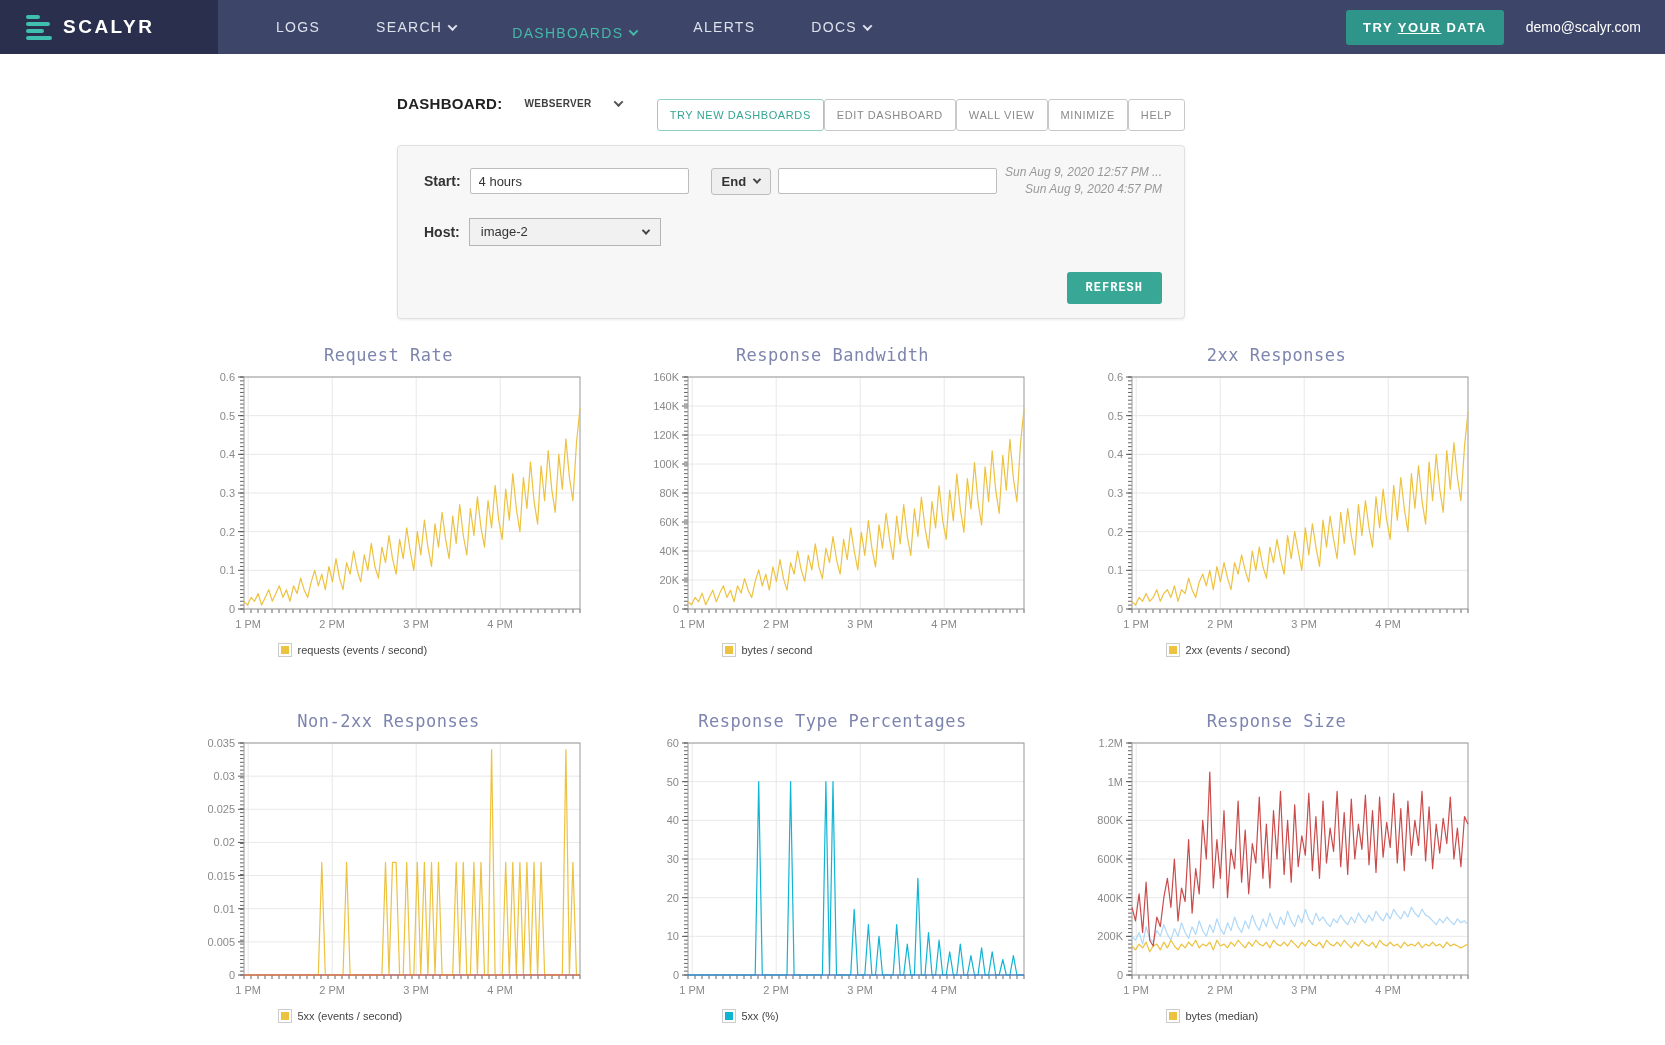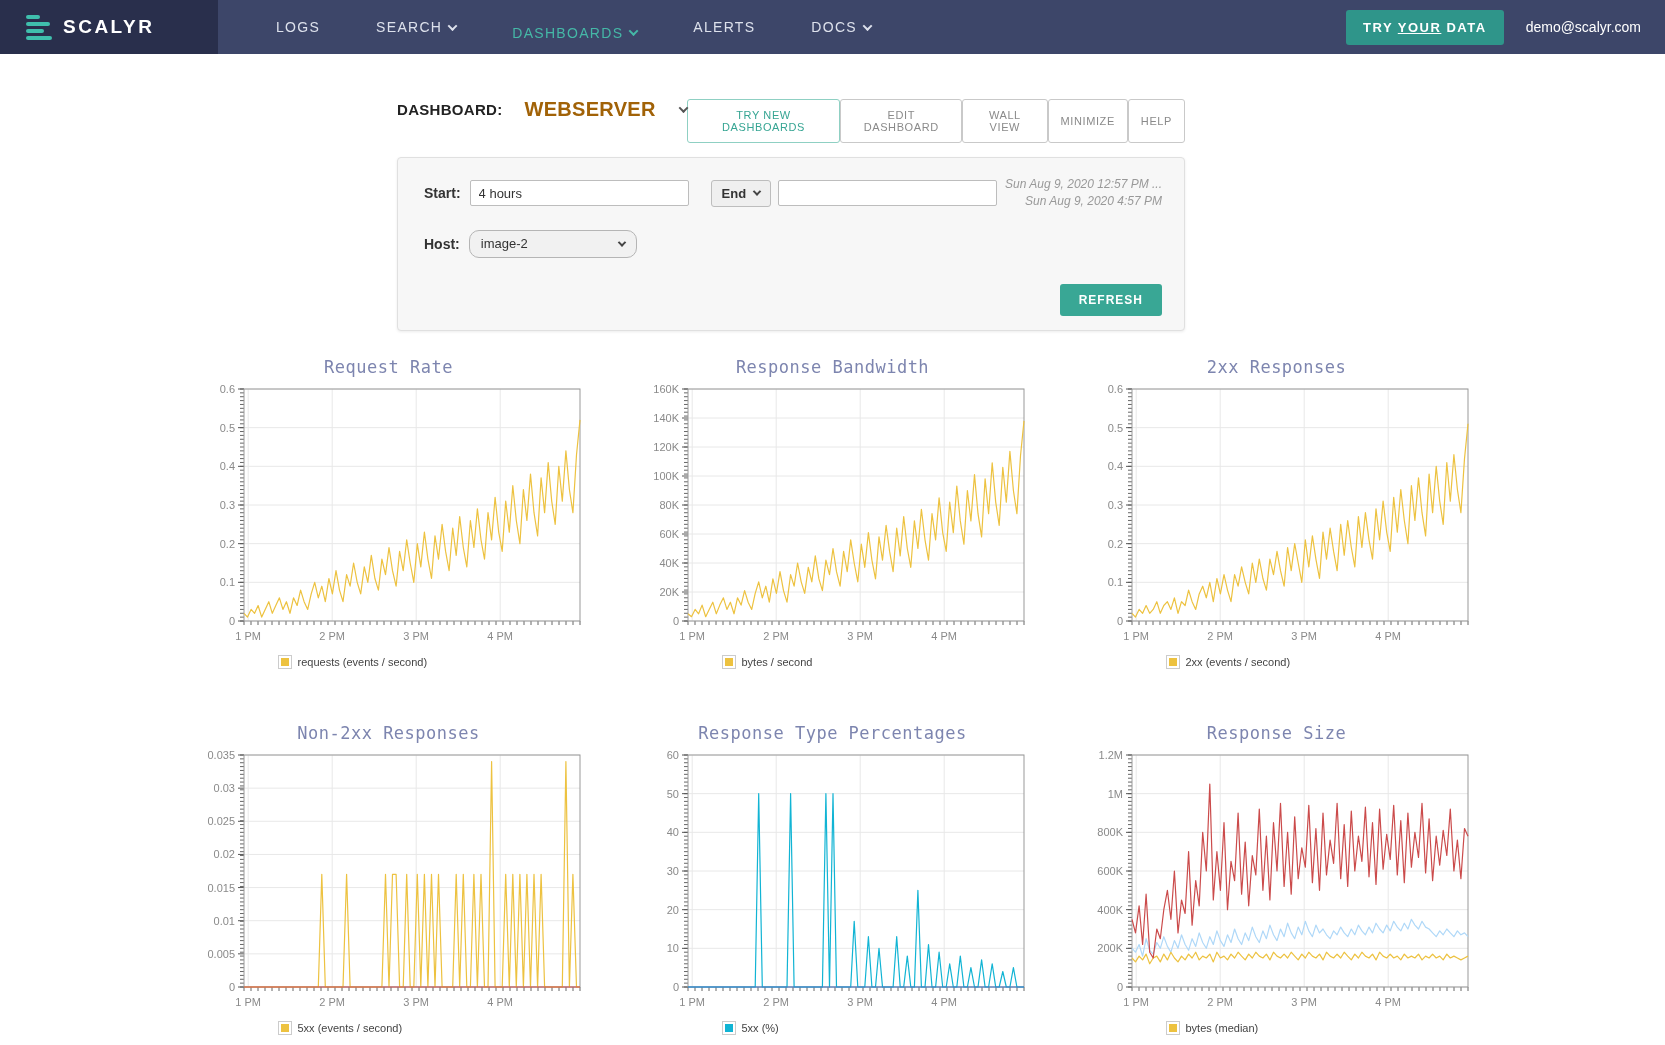--- a/index.html
+++ b/index.html
@@ -44,21 +44,21 @@
     font-family: "Liberation Sans", sans-serif;
   }
   .try-btn .ul { text-decoration: underline; }
   .account { color: #fff; font-size: 14px; margin: 0 24px 0 22px; cursor: pointer; }
 
   
   .dash-wrap { width: 788px; margin: 22px 0 0 397px; }
   .dash-header { display: flex; align-items: center; }
   .dash-select { display: flex; align-items: center; gap: 22px; cursor: pointer; }
   .dash-select .lbl { font-size: 15px; font-weight: bold; color: #222; letter-spacing: 0.3px; }
-  .dash-select .val { font-size: 20px; font-weight: bold; color: #a16207; letter-spacing: 0.3px; }
+  .dash-select .val { font-size: 10px; font-weight: bold; color: #404040; letter-spacing: 0.3px; }
   .dash-select .chev { color: #555; margin-left: 2px; }
   .dash-buttons { margin-left: auto; display: flex; gap: 0; margin-top: 23px; }
   .hbtn {
     background: #fff; border: 1px solid #c9c9c9; border-radius: 3px; color: #8a8a8a;
     font-size: 11px; letter-spacing: 0.6px; padding: 9px 12px; cursor: pointer;
     font-family: "Liberation Sans", sans-serif;
   }
   .hbtn.accent { color: #36a593; border-color: #8fd0c3; }
 
   
@@ -79,30 +79,30 @@
     margin-left: 22px; margin-right: 7px;
     background: #efefef; border: 1px solid #bdbdbd; border-radius: 3px;
     font-size: 13px; font-weight: bold; color: #333; padding: 5px 10px;
     display: inline-flex; align-items: center; gap: 8px; cursor: pointer;
     font-family: "Liberation Sans", sans-serif;
   }
   .end-btn .chev { color: #444; width: 6px; height: 6px; }
   .date-range { margin-left: auto; text-align: right; font-style: italic; color: #999; font-size: 12px; line-height: 1.45; }
   .frow2 { display: flex; align-items: center; margin-top: 19px; }
   .host-select {
-    width: 168px; height: 28px; background: #f1f1f1; border: 1px solid #b5b5b5;
-    border-radius: 10px; display: inline-flex; align-items: center; justify-content: space-between;
+    width: 192px; height: 28px; background: #f1f1f1; border: 1px solid #b5b5b5;
+    border-radius: 0; display: inline-flex; align-items: center; justify-content: space-between;
     padding: 0 11px; font-size: 13px; color: #333; cursor: pointer;
   }
   .host-select .chev { color: #444; width: 6px; height: 6px; }
   .factions { display: flex; justify-content: flex-end; margin-top: 26px; }
   .refresh-btn {
     background: #39a795; color: #fff; border: none; border-radius: 3px;
     font-size: 12px; font-weight: bold; letter-spacing: 1px; padding: 9px 19px; cursor: pointer;
-    font-family: Liberation Sans, sans-serif;
+    font-family: Liberation Mono, monospace;
   }
 
   
   .charts {
     display: grid; grid-template-columns: repeat(3, 402px);
     column-gap: 42px; row-gap: 54px;
     justify-content: center; margin-top: 26px;
   }
   .chart-title {
     text-align: center; font-family: "DejaVu Sans Mono", monospace;

